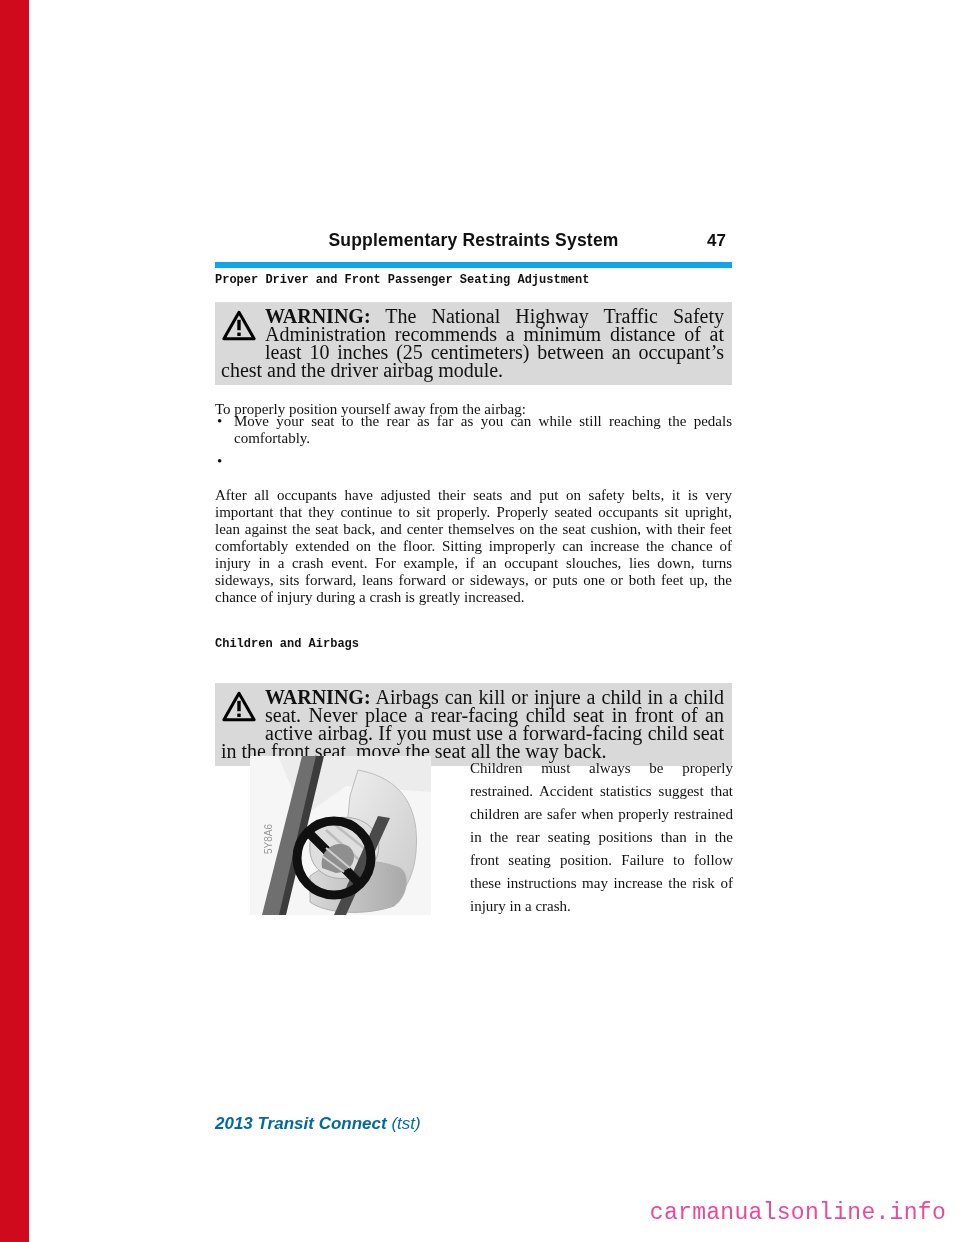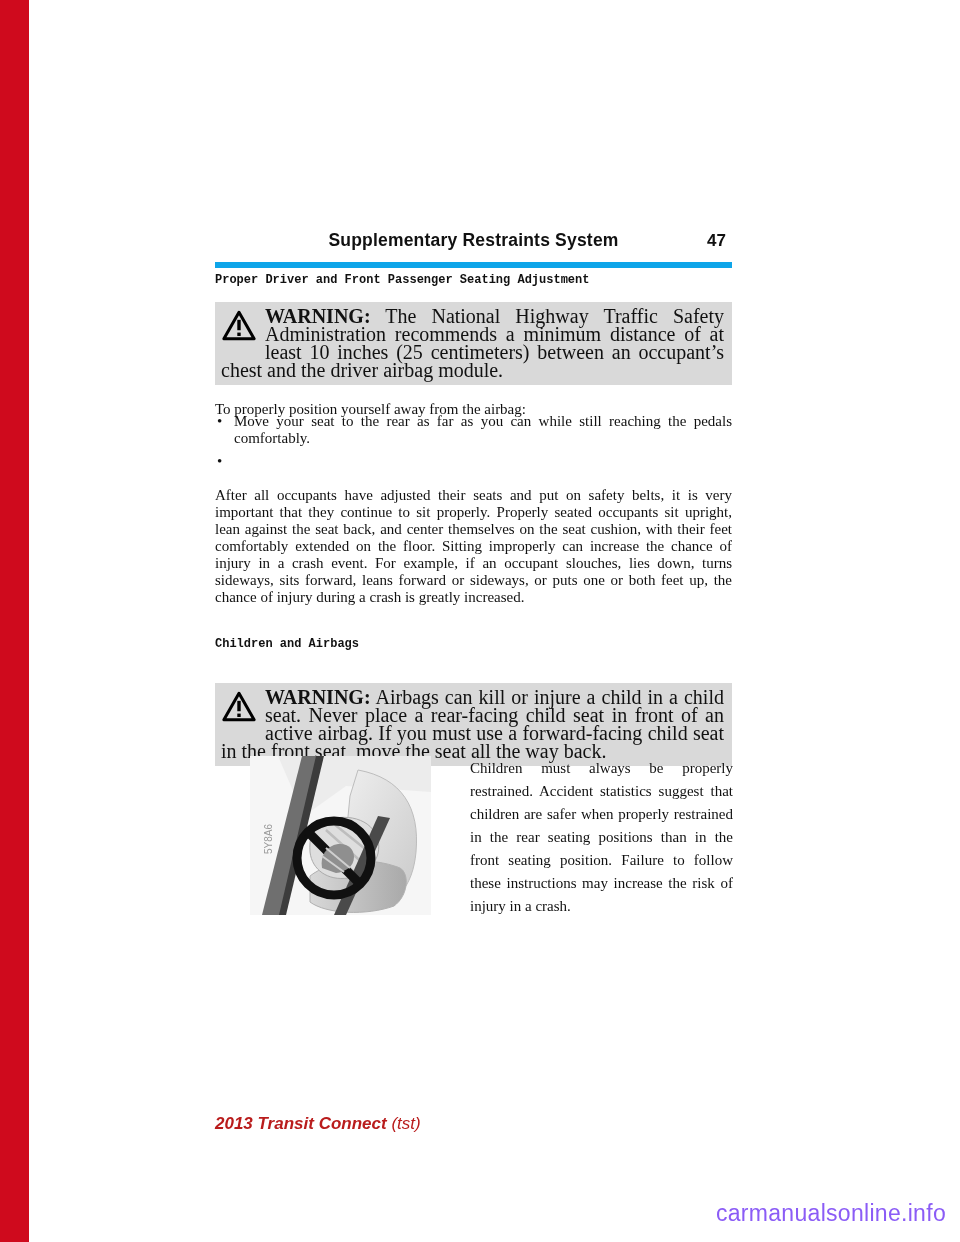--- a/index.html
+++ b/index.html
@@ -60,29 +60,29 @@
   
   .illustration {
     position:absolute; left:250px; top:756px; width:181px; height:159px;
   }
   .p-children { position:absolute; left:470px; top:757px; width:263px;
     font-size:15px; line-height:23px; text-align:justify; }
   
   .footer {
     position:absolute; left:215px; top:1112px; width:560px;
     font-family:"Liberation Sans", sans-serif; font-style:italic;
-    font-size:17px; line-height:24px; color:#b91c1c;
+    font-size:17px; line-height:24px; color:#0369a1;
   }
   .footer .b { font-weight:bold; }
   .footer .n { font-weight:normal; }
   
   .watermark {
     position:absolute; right:14px; top:1200px;
-    font-family:Liberation Sans, sans-serif; font-size:23px;
-    color:#8b5cf6; letter-spacing:0.3px;text-align:center;
+    font-family:Liberation Mono, monospace; font-size:23px;
+    color:#ec4899; letter-spacing:0.3px;text-align:center;
   }
 </style>
 </head>
 <body>
 
 <div>
 
   <div class="red-stripe"></div>
 
   <div class="page-header">

